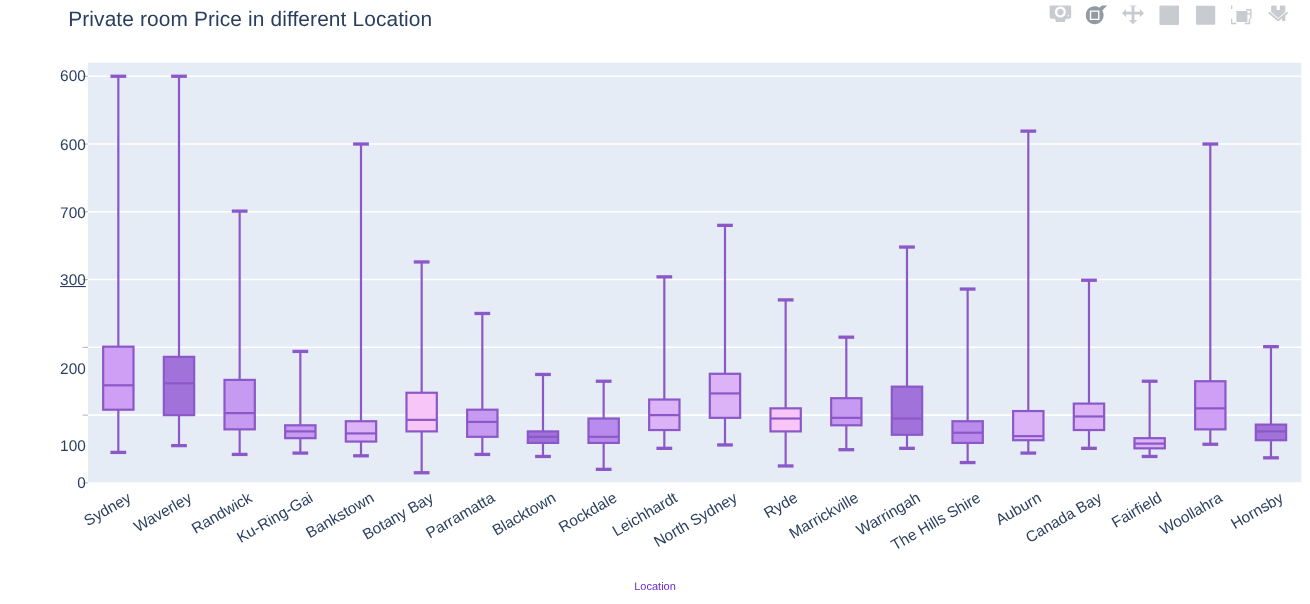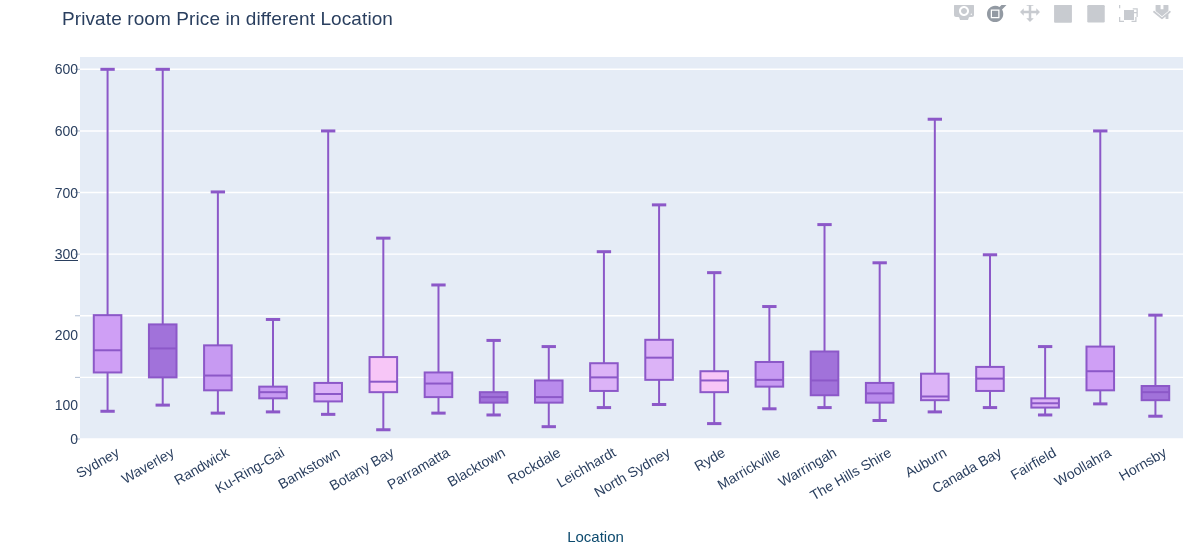--- a/index.html
+++ b/index.html
@@ -85,22 +85,22 @@
     transform: rotate(-30deg);
     text-align: right;
     font-family: "Liberation Sans", sans-serif;
   }
   #xlabel {
     position: absolute;
     left: 0;
     top: 528px;
     width: 1191px;
     text-align: center;
-    font-size: 15px;
-    color: #0c4a6e;
+    font-size: 10px;
+    color: #6d28d9;
     font-family: "Liberation Sans", sans-serif;
   }
 </style>
 </head>
 <body>
 
 <div id="plot-root">
 
   <div id="chart-title">Private room Price in different Location</div>
 

